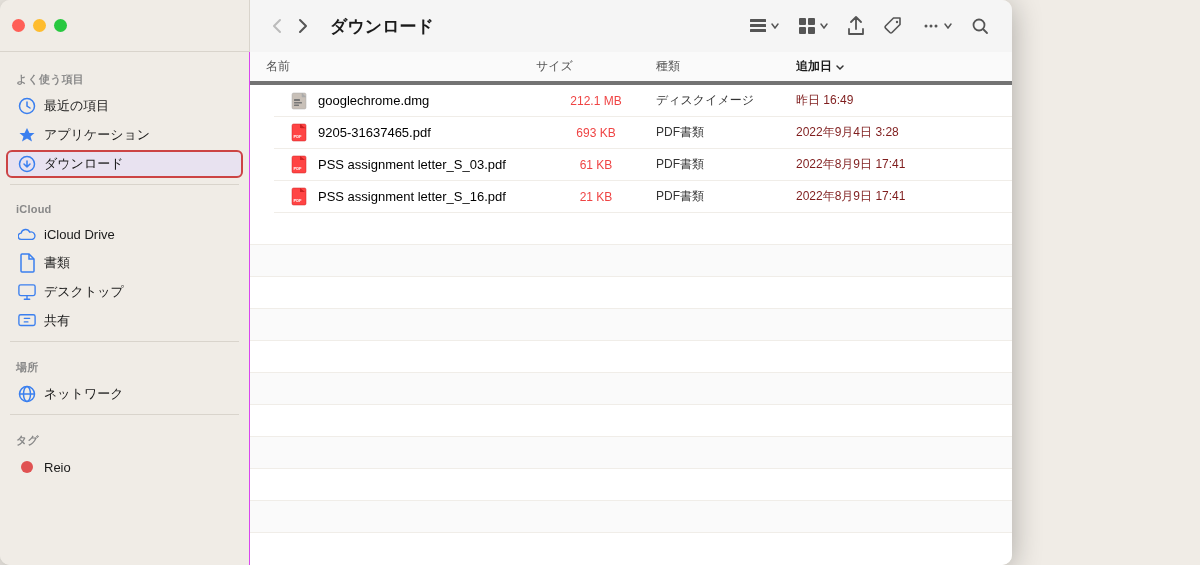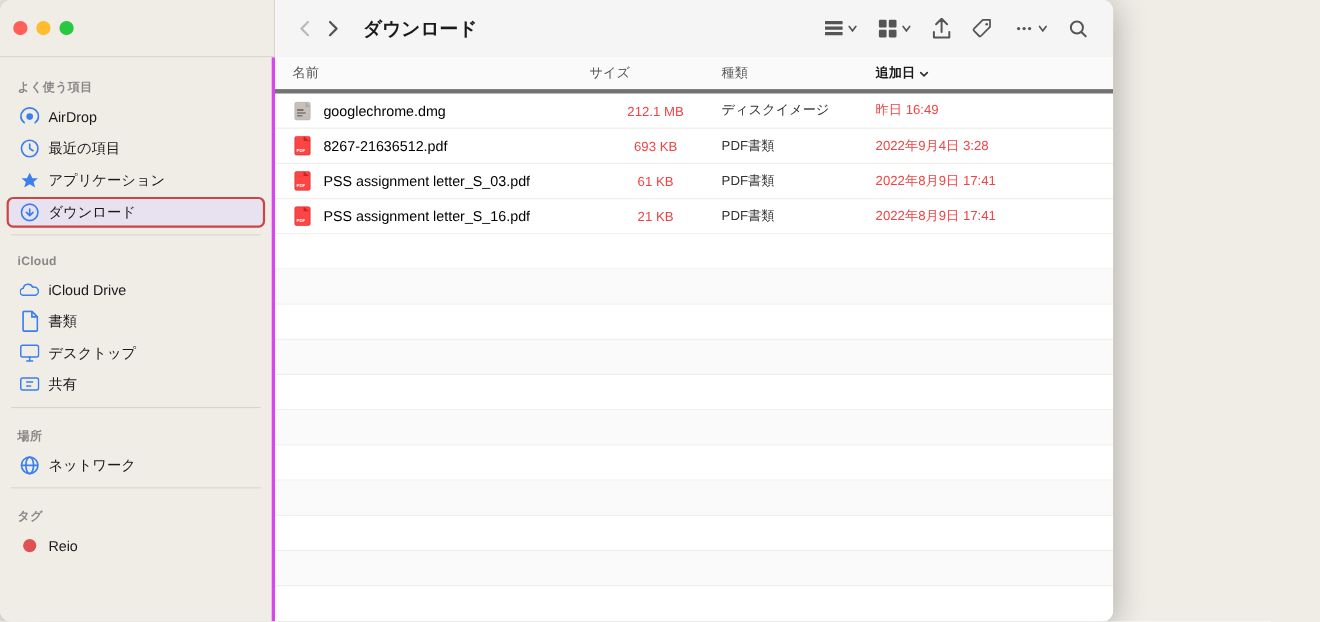--- a/index.html
+++ b/index.html
@@ -40,21 +40,21 @@
     .content {
       display: flex;
       flex: 1;
       overflow: hidden;
     }
 
     
     .sidebar {
       width: 250px;
       background: #f0ece6;
-      border-right: 3px solid #d946ef;
+      border-right: 1px solid #d946ef;
       padding: 8px 0;
       flex-shrink: 0;
       overflow-y: auto;
     }
     .sidebar-section-label {
       font-size: 11px;
       color: #888;
       font-weight: 600;
       padding: 12px 16px 4px 16px;
       letter-spacing: 0.02em;
@@ -181,41 +181,42 @@
 
     .file-row {
       display: grid;
       grid-template-columns: 1fr 120px 140px 200px;
       padding: 0 16px;
       height: 32px;
       align-items: center;
       border-bottom: 1px solid #f0ede8;
       font-size: 13px;
       cursor: pointer;
+      margin-left: 24px;
     }
     .file-name-cell {
       display: flex;
       align-items: center;
       gap: 8px;
     }
     .file-icon {
       width: 20px;
       height: 20px;
       display: flex;
       align-items: center;
       justify-content: center;
       flex-shrink: 0;
     }
     .file-icon svg {
       width: 18px;
       height: 20px;
     }
     .file-size { color: #ef4444; font-size: 12px; text-align: center; }
     .file-type { color: #333; font-size: 12px; }
-    .file-date { color: #ef4444; font-size: 12px; }
+    .file-date { color: #7f1d1d; font-size: 12px; }
     .empty-row {
       height: 32px;
       border-bottom: 1px solid #f0ede8;
       background: #fff;
     }
     .empty-row:nth-child(even) { background: #fafafa; }
   </style>
 </head>
 <body>
 
@@ -303,29 +304,20 @@
       </div>
     </div>
   </div>
 
   <div class="content">
 
     <div class="sidebar">
 
       <div class="sidebar-section-label">よく使う項目</div>
 
-      <div class="sidebar-item">
-        <span class="icon">
-          <svg width="18" height="18" viewBox="0 0 18 18" fill="none">
-            <path d="M9 12a3 3 0 100-6 3 3 0 000 6z" fill="#3a7fef"></path>
-            <path d="M4 14.5C2 13 1 11 1 9a8 8 0 0116 0c0 2-.9 4-3 5.5" stroke="#3a7fef" stroke-width="1.5" stroke-linecap="round"></path>
-          </svg>
-        </span>
-        <span>AirDrop</span>
-      </div>
 
       <div class="sidebar-item">
         <span class="icon">
           <svg width="18" height="18" viewBox="0 0 18 18" fill="none">
             <circle cx="9" cy="9" r="7.5" stroke="#3a7fef" stroke-width="1.5"></circle>
             <path d="M9 5v4l3 2" stroke="#3a7fef" stroke-width="1.5" stroke-linecap="round"></path>
           </svg>
         </span>
         <span>最近の項目</span>
       </div>
@@ -457,21 +449,21 @@
         <div class="file-row">
           <div class="file-name-cell">
             <span class="file-icon">
               <svg width="18" height="20" viewBox="0 0 18 20" fill="none">
                 <rect x="1" y="1" width="14" height="17" rx="1.5" fill="#ff4444" stroke="#cc2222" stroke-width="0.5"></rect>
                 <path d="M9 1v4h5" fill="#cc2222" stroke="none"></path>
                 <path d="M10 1v4h5" stroke="#cc2222" stroke-width="0.5"></path>
                 <text x="2.5" y="15" font-size="4" fill="white" font-weight="bold">PDF</text>
               </svg>
             </span>
-            <span>8267-21636512.pdf</span>
+            <span>9205-31637465.pdf</span>
           </div>
           <span class="file-size">693 KB</span>
           <span class="file-type">PDF書類</span>
           <span class="file-date">2022年9月4日 3:28</span>
         </div>
 
         <div class="file-row">
           <div class="file-name-cell">
             <span class="file-icon">
               <svg width="18" height="20" viewBox="0 0 18 20" fill="none">

